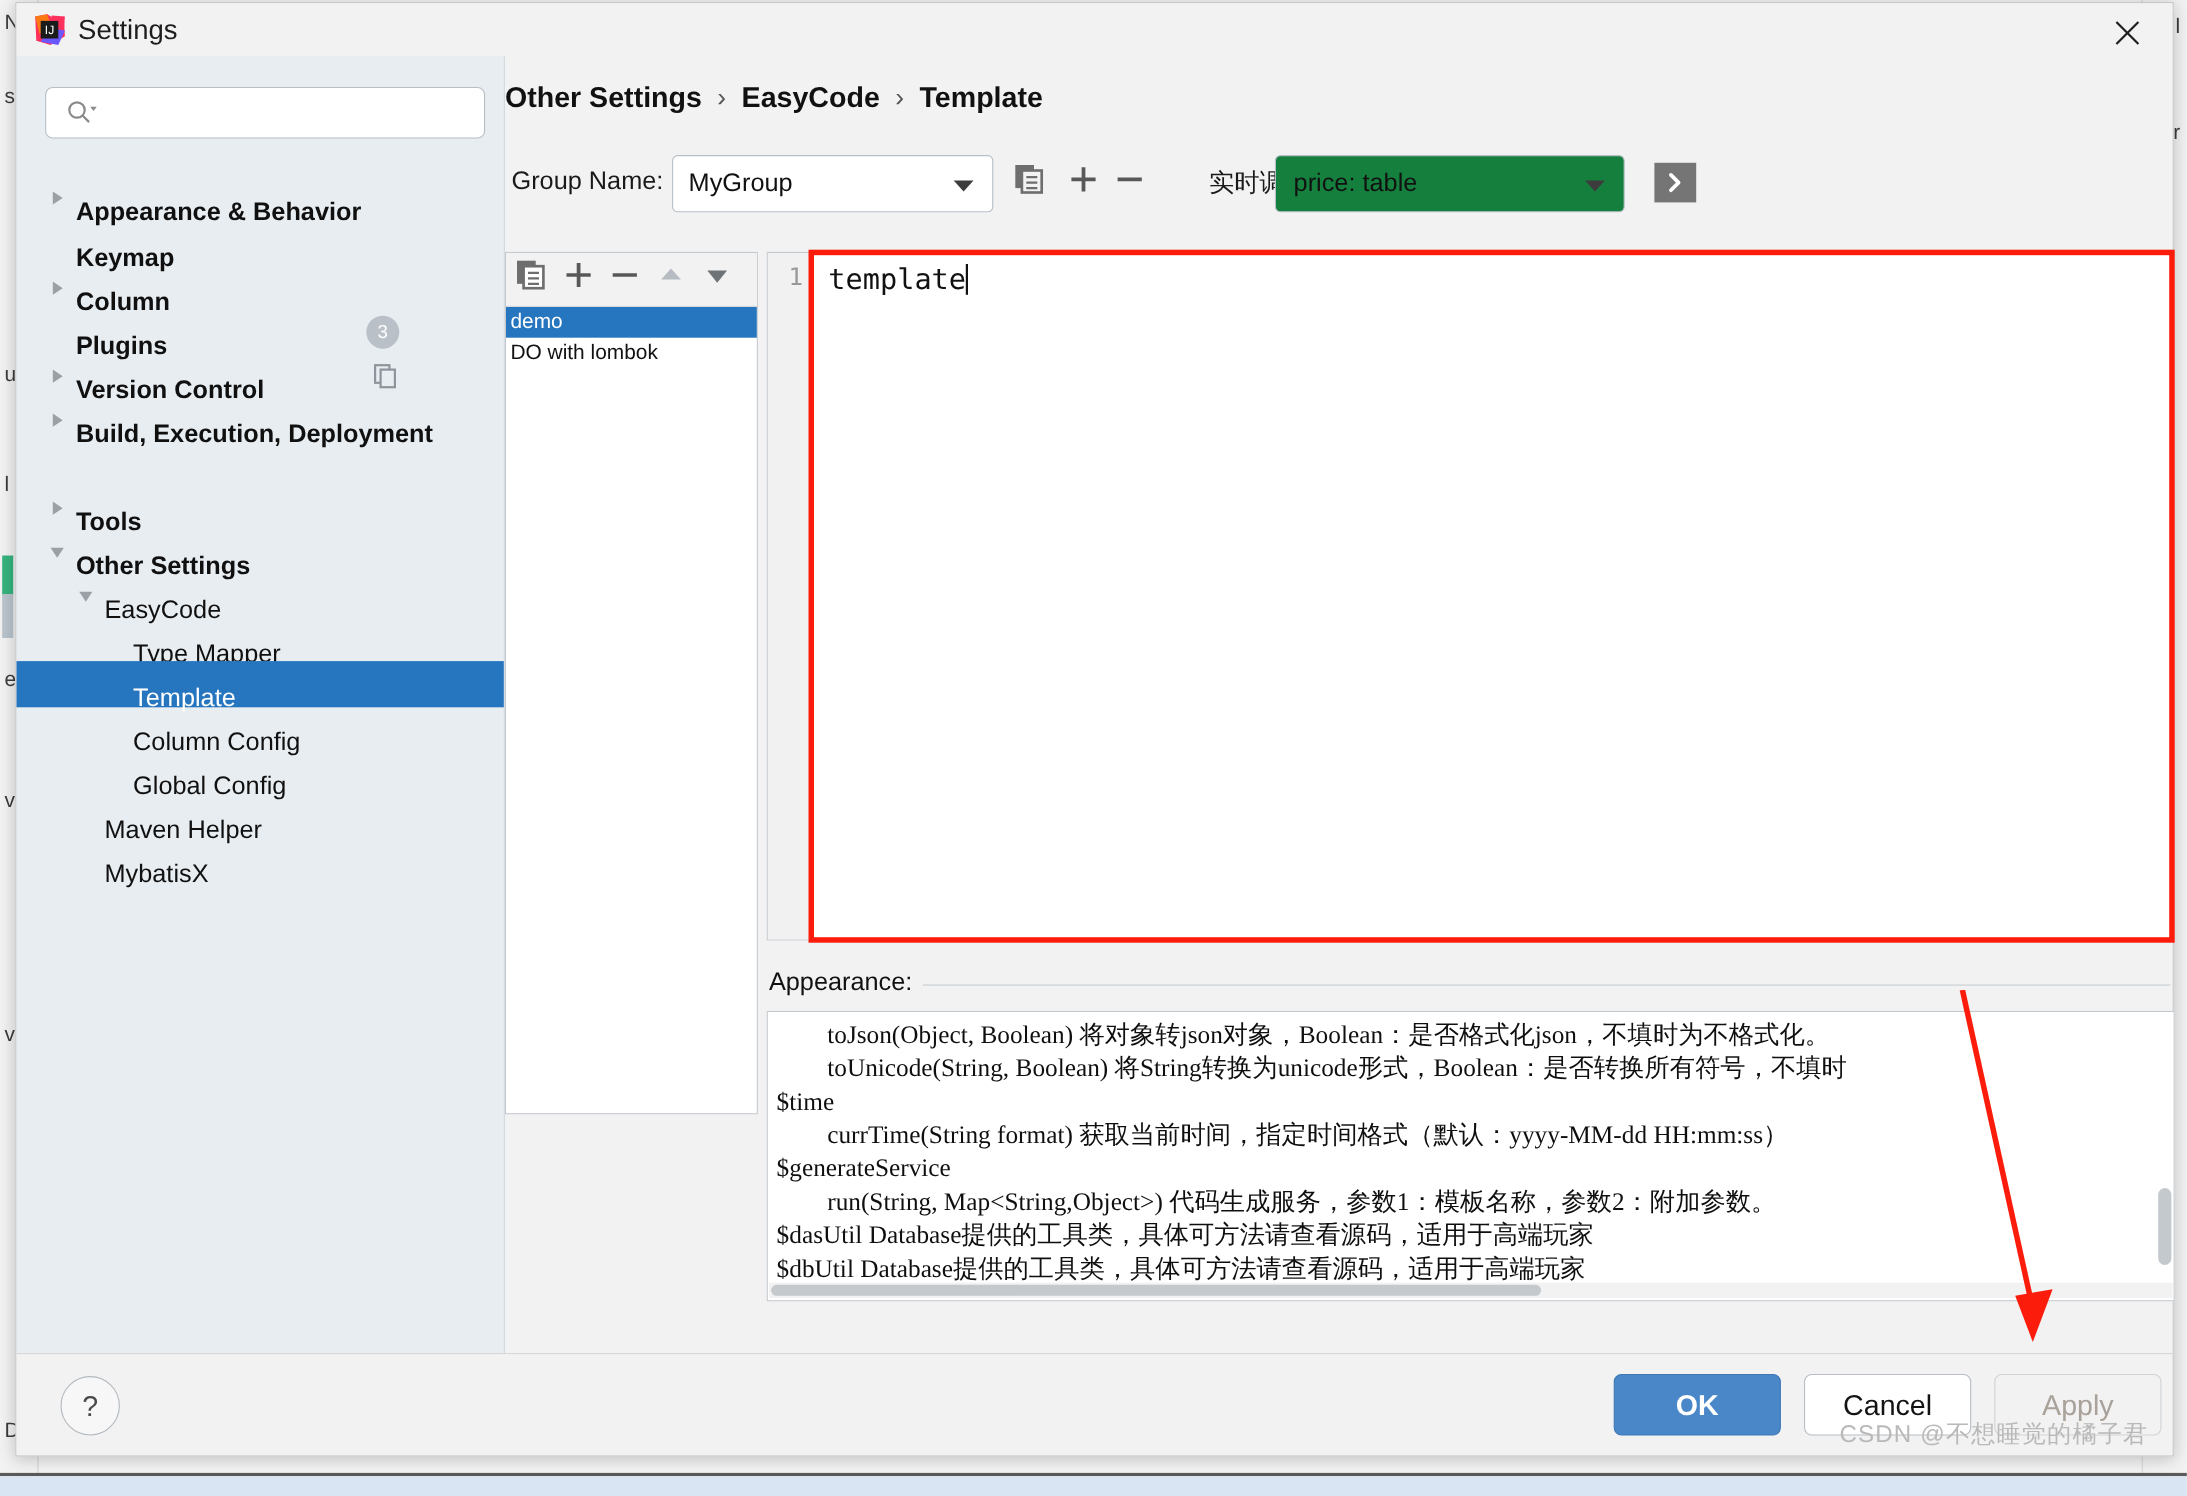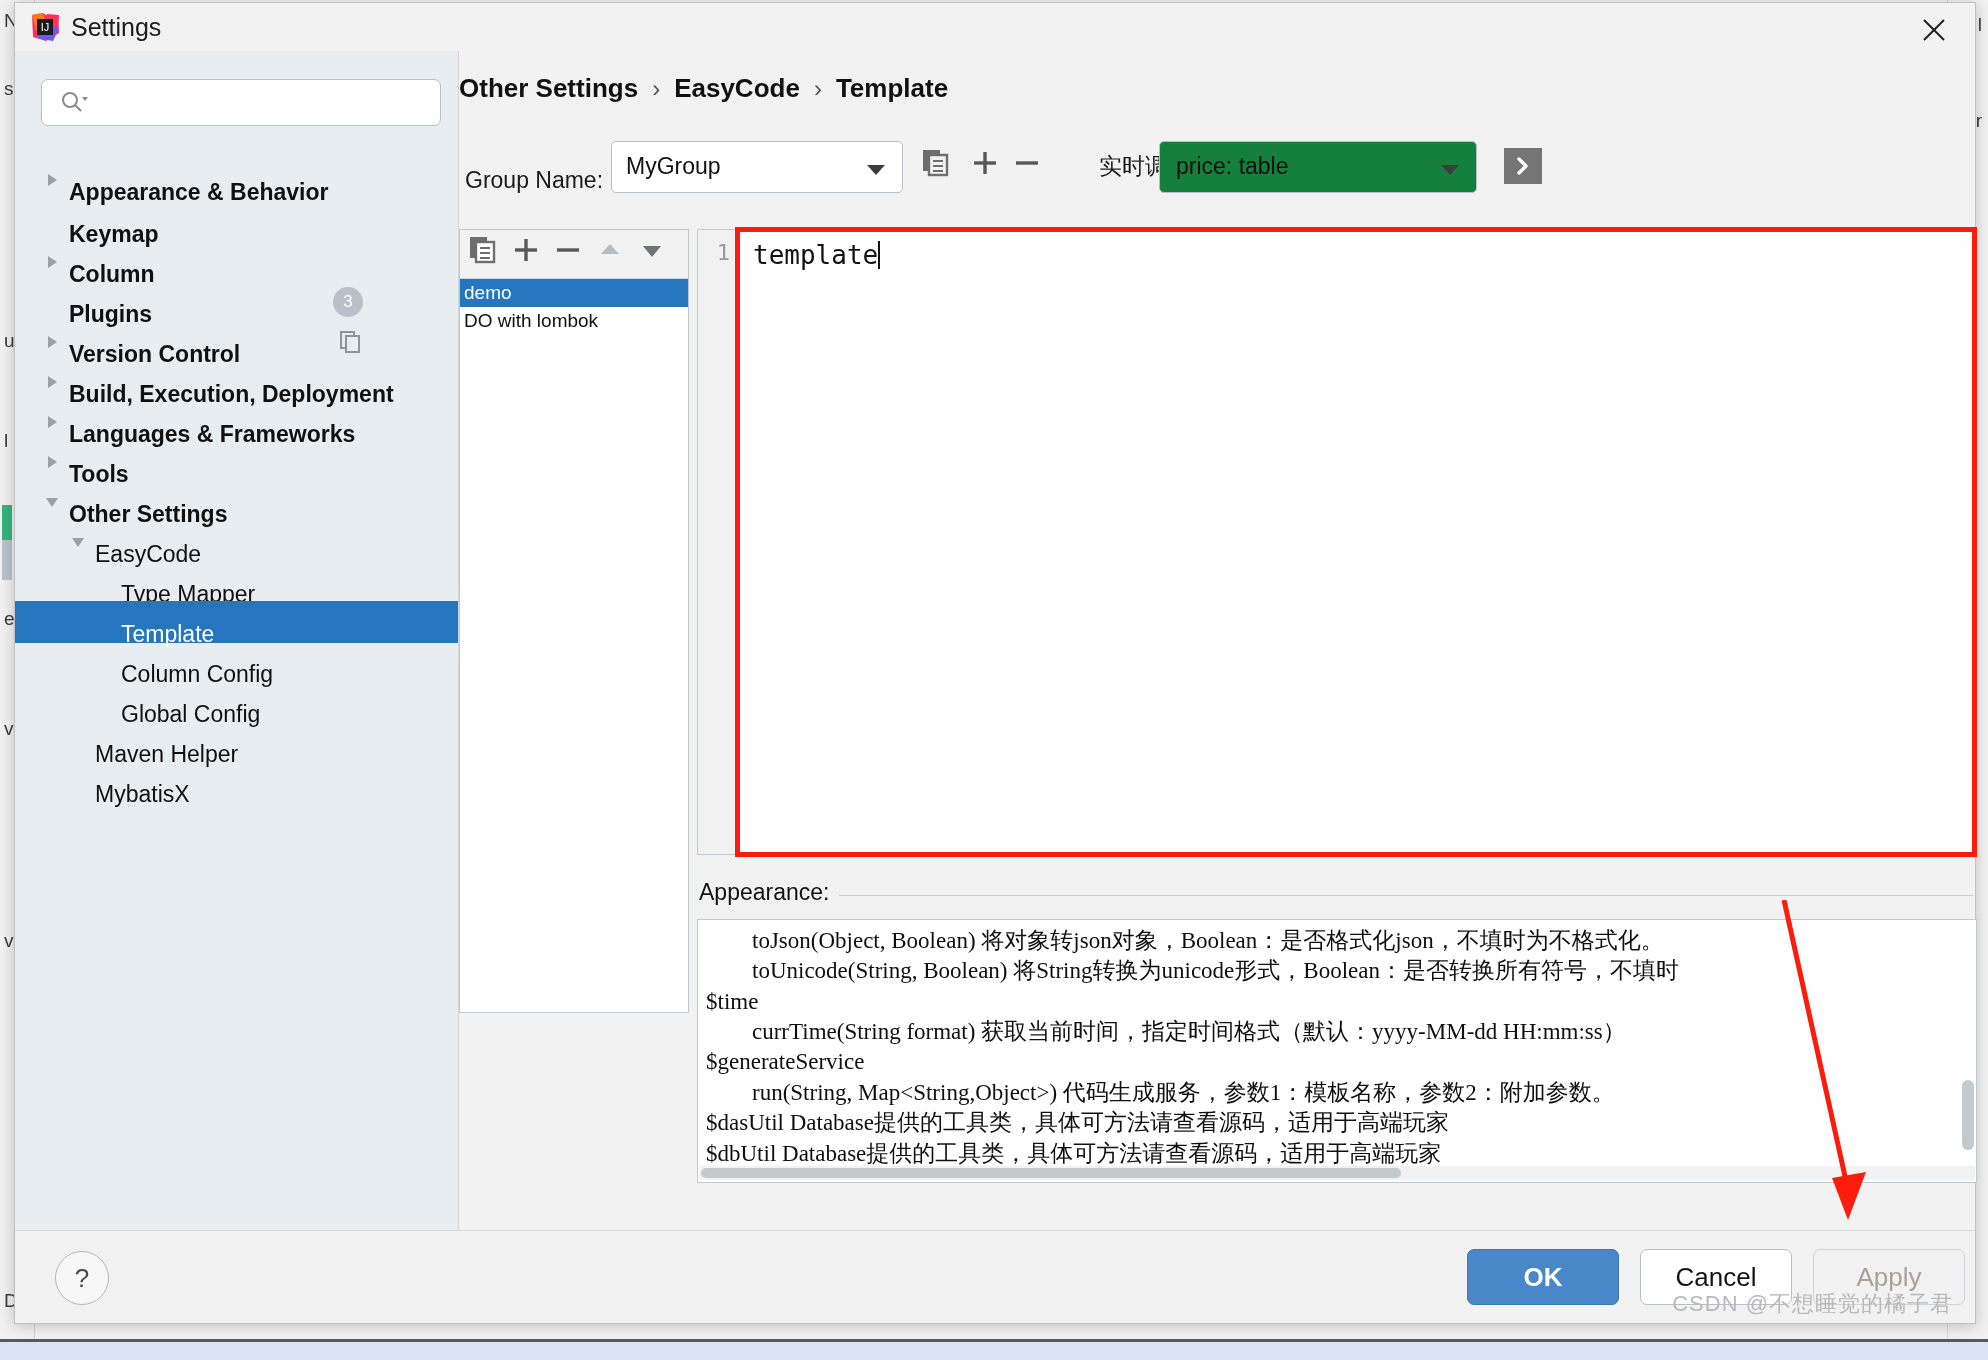--- a/index.html
+++ b/index.html
@@ -64,21 +64,21 @@
   }
   .vcs-icon{position:absolute;right:95px;width:24px;height:24px;}
 
   
   #content{position:absolute;left:444px;top:0;width:1516px;height:1180px;background:#f2f2f2;}
   #breadcrumb{position:absolute;left:0;top:22px;display:flex;align-items:center;gap:14px;font-size:26px;font-weight:bold;color:#111;}
   #breadcrumb .sep{font-weight:normal;color:#555;font-size:24px;}
 
   
   #toolbar{position:absolute;left:0;top:90px;width:1516px;height:52px;}
-  #group-name-label{position:absolute;left:6px;top:10px;font-size:23px;color:#1a1a1a;margin-top:16px;}
+  #group-name-label{position:absolute;left:6px;top:10px;font-size:23px;color:#1a1a1a;}
   #group-name-select{
     position:absolute;left:152px;top:0;width:290px;height:50px;
     background:#fff;border:1px solid #b6bec6;border-radius:5px;
   }
   #group-name-value{position:absolute;left:14px;top:11px;font-size:23px;color:#111;}
   .combo-arrow{position:absolute;right:16px;top:20px;}
   .tb-btn{position:absolute;top:6px;width:40px;height:40px;cursor:default;}
   #zh-debug-label{position:absolute;left:640px;top:10px;font-size:23px;color:#1a1a1a;}
   #price-select{
     position:absolute;left:700px;top:0;width:316px;height:50px;
@@ -249,27 +249,20 @@
       </div>
 
       <div class="tree-item bold" style="top:310px">
         <span class="arrow" style="margin-left:28px">
           <svg width="18" height="18" viewBox="0 0 18 18">
               <polygon points="5,3 14,9 5,15" fill="#9aa0a6"></polygon>
             </svg></span>
         <span class="tree-label">Build, Execution, Deployment</span>
       </div>
 
-      <div class="tree-item bold" style="top:350px">
-        <span class="arrow" style="margin-left:28px">
-          <svg width="18" height="18" viewBox="0 0 18 18">
-              <polygon points="5,3 14,9 5,15" fill="#9aa0a6"></polygon>
-            </svg></span>
-        <span class="tree-label">Languages &amp; Frameworks</span>
-      </div>
 
       <div class="tree-item bold" style="top:390px">
         <span class="arrow" style="margin-left:28px">
           <svg width="18" height="18" viewBox="0 0 18 18">
               <polygon points="5,3 14,9 5,15" fill="#9aa0a6"></polygon>
             </svg></span>
         <span class="tree-label">Tools</span>
       </div>
 
       <div class="tree-item bold" style="top:430px">

